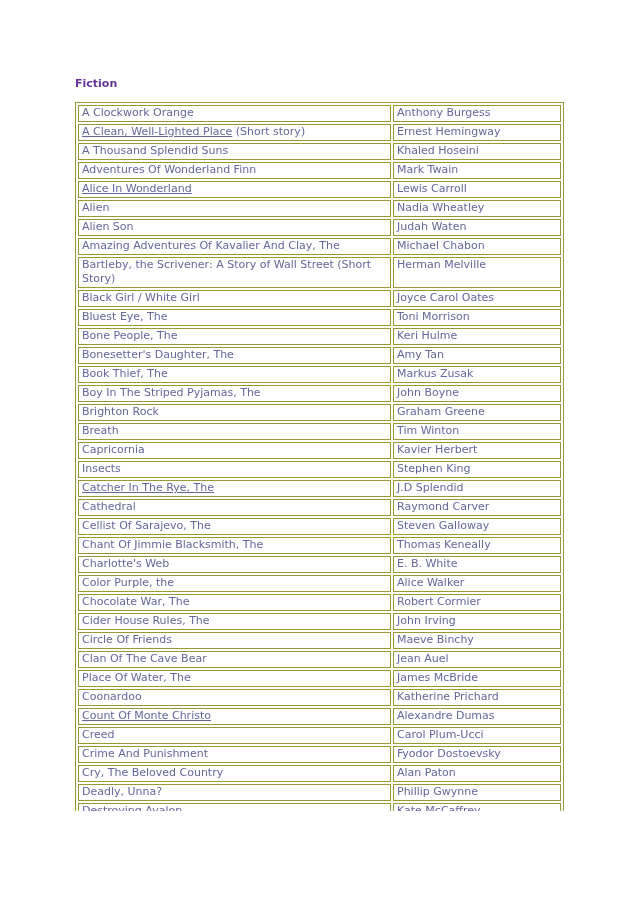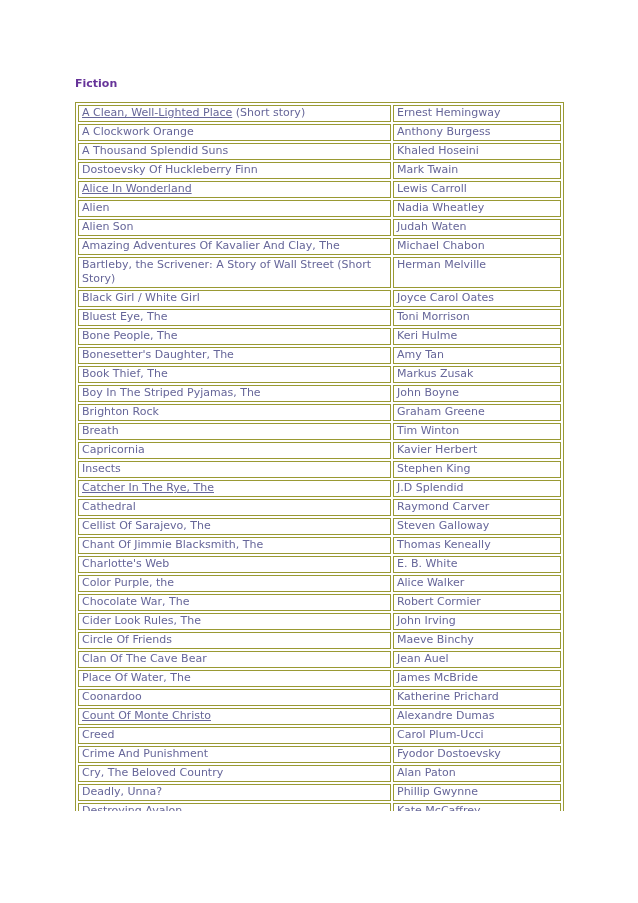--- a/index.html
+++ b/index.html
@@ -52,36 +52,36 @@
 </style>
 </head>
 <body>
 
 <div class="page">
   <div class="heading">Fiction</div>
 
   <table class="books">
     <tbody id="books-table-body">
   <tr>
+    <td class="title-cell"><span>A Clockwork Orange</span><span></span></td>
+    <td class="author-cell"><span>Anthony Burgess</span></td>
+  </tr>
+
+  <tr>
     <td class="title-cell"><span class="link">A Clean, Well-Lighted Place</span><span> (Short story)</span></td>
     <td class="author-cell"><span>Ernest Hemingway</span></td>
   </tr>
 
   <tr>
-    <td class="title-cell"><span>A Clockwork Orange</span><span></span></td>
-    <td class="author-cell"><span>Anthony Burgess</span></td>
-  </tr>
-
-  <tr>
     <td class="title-cell"><span>A Thousand Splendid Suns</span><span></span></td>
     <td class="author-cell"><span>Khaled Hoseini</span></td>
   </tr>
 
   <tr>
-    <td class="title-cell"><span>Dostoevsky Of Huckleberry Finn</span><span></span></td>
+    <td class="title-cell"><span>Adventures Of Wonderland Finn</span><span></span></td>
     <td class="author-cell"><span>Mark Twain</span></td>
   </tr>
 
   <tr>
     <td class="title-cell"><span class="link">Alice In Wonderland</span><span></span></td>
     <td class="author-cell"><span>Lewis Carroll</span></td>
   </tr>
 
   <tr>
     <td class="title-cell"><span>Alien</span><span></span></td>
@@ -184,21 +184,21 @@
     <td class="title-cell"><span>Color Purple, the</span><span></span></td>
     <td class="author-cell"><span>Alice Walker</span></td>
   </tr>
 
   <tr>
     <td class="title-cell"><span>Chocolate War, The</span><span></span></td>
     <td class="author-cell"><span>Robert Cormier</span></td>
   </tr>
 
   <tr>
-    <td class="title-cell"><span>Cider Look Rules, The</span><span></span></td>
+    <td class="title-cell"><span>Cider House Rules, The</span><span></span></td>
     <td class="author-cell"><span>John Irving</span></td>
   </tr>
 
   <tr>
     <td class="title-cell"><span>Circle Of Friends</span><span></span></td>
     <td class="author-cell"><span>Maeve Binchy</span></td>
   </tr>
 
   <tr>
     <td class="title-cell"><span>Clan Of The Cave Bear</span><span></span></td>

